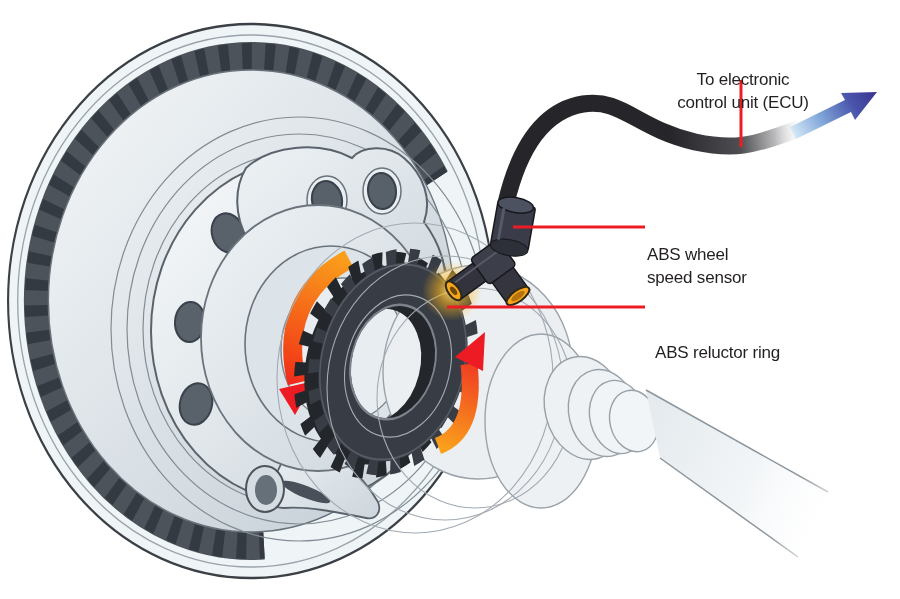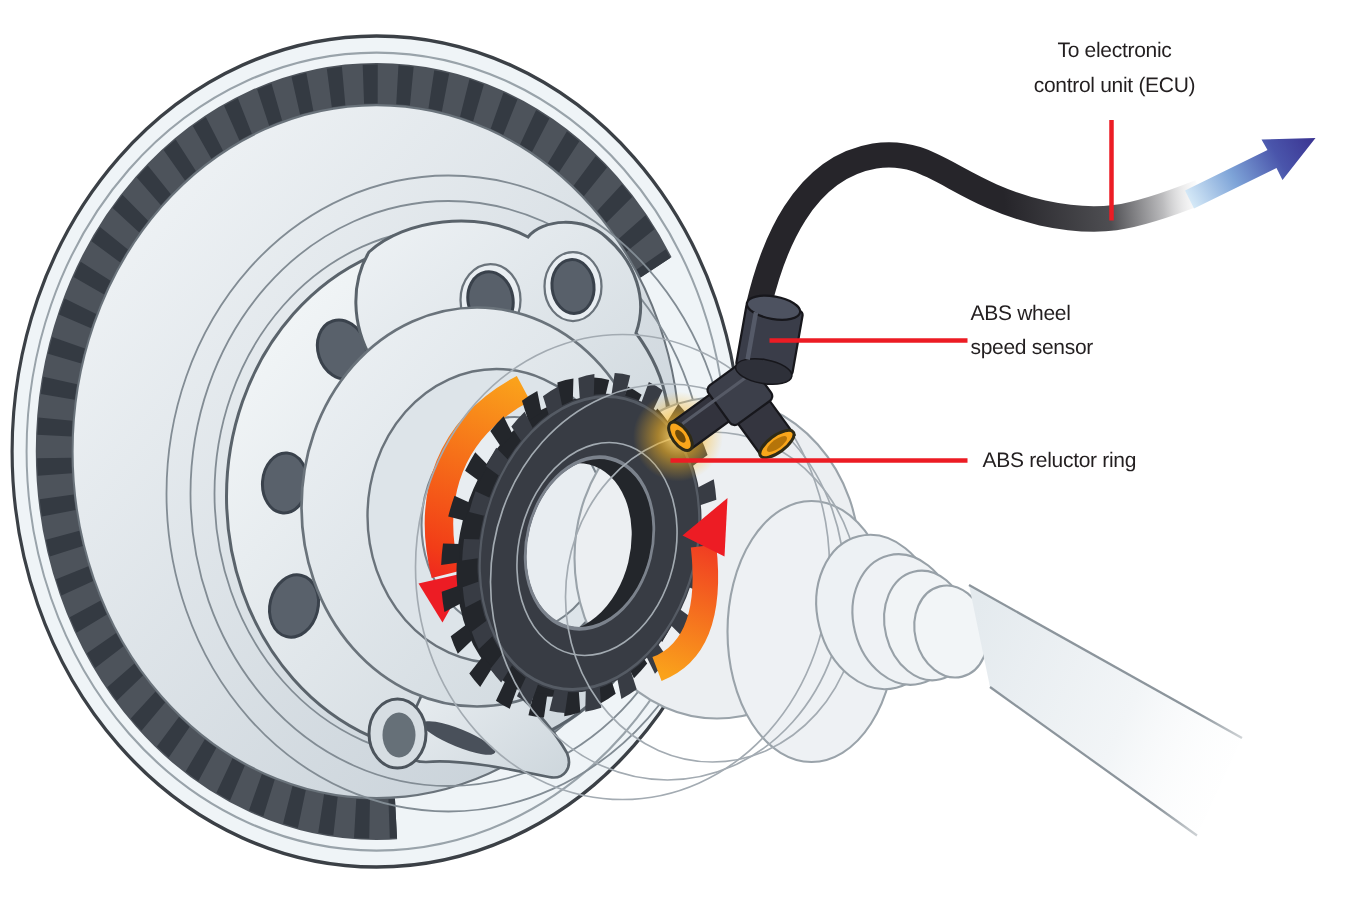--- a/index.html
+++ b/index.html
@@ -1,20 +1,20 @@
 <!DOCTYPE html>
 <html><head>
 <meta charset="utf-8">
 <style>
   html,body{margin:0;padding:0;background:#fff;}
   .stage{position:relative;width:900px;height:599px;background:#fff;overflow:hidden;
          font-family:"Liberation Sans", sans-serif;}
   .stage svg{position:absolute;left:0;top:0;}
-  .callout{position:absolute;color:#231f20;font-size:14px;line-height:23px;
-           white-space:pre-line;letter-spacing:-0.2px;}
+  .callout{position:absolute;color:#231f20;font-size:17px;line-height:23px;
+           white-space:pre-line;letter-spacing:-0.2px;margin-top:46px;}
   .callout.center{text-align:center;}
   #ecu-label{left:618px;top:22px;width:250px;}
   #sensor-label{left:647px;top:197px;}
   #reluctor-label{left:655px;top:295px;}
 </style>
 </head>
 <body>
 
 <div class="stage">
 <svg width="900" height="599" viewBox="0 0 900 599">

